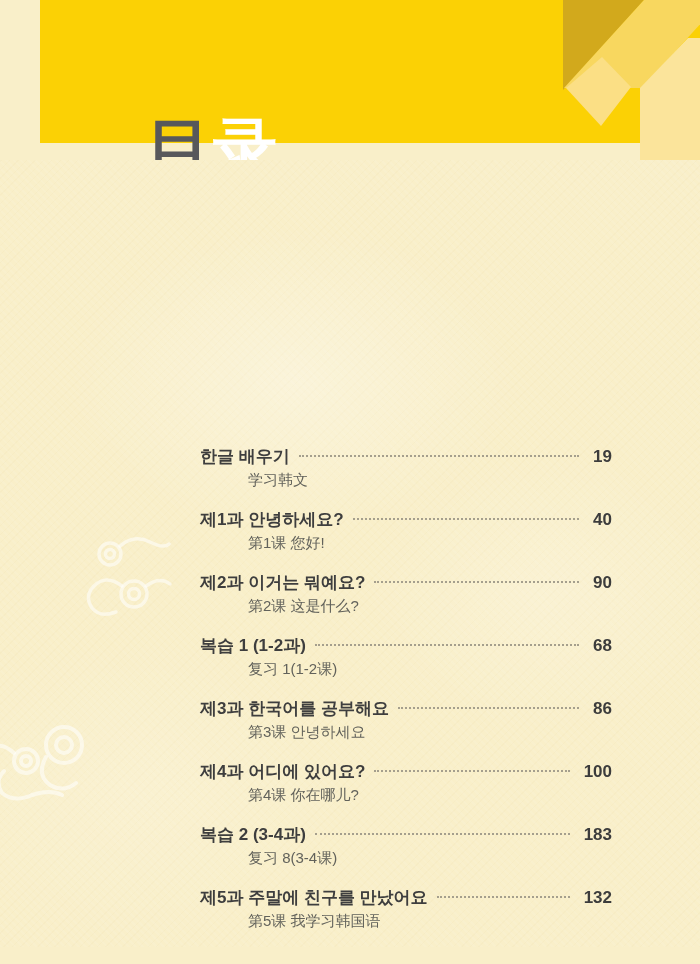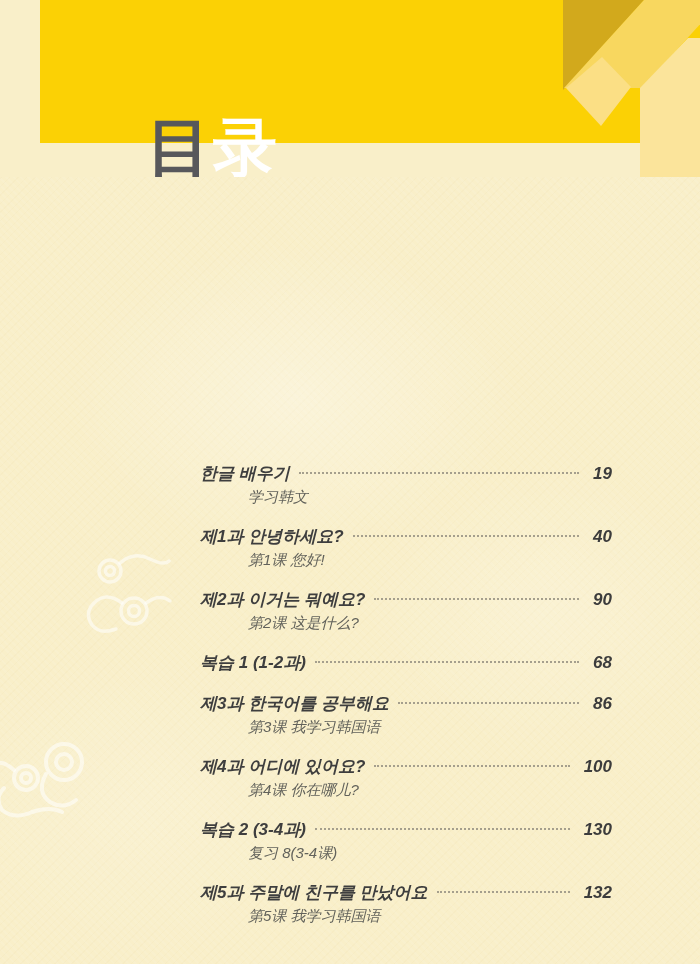--- a/index.html
+++ b/index.html
@@ -17,29 +17,28 @@
   .ribbons{position:absolute;left:0;top:0;width:700px;height:177px;display:block;}
   .page-title{
     position:absolute;left:107px;top:116px;
     font-size:64px;font-weight:700;letter-spacing:2px;line-height:1;
     white-space:nowrap;
   }
   .page-title .char-gray{color:#58585b;}
   .page-title .char-white{color:#ffffff;}
   
   .content{
-    position:absolute;left:0;top:177px;width:700px;height:787px;
+    position:absolute;left:0;top:160px;width:700px;height:787px;
     background-color:#f9efc9;
     background-image:
       radial-gradient(ellipse 320px 220px at 42% 28%, rgba(255,255,255,0.30), transparent 70%),
       radial-gradient(ellipse 260px 200px at 78% 55%, rgba(255,255,255,0.18), transparent 70%),
       radial-gradient(ellipse 300px 220px at 20% 80%, rgba(255,255,255,0.14), transparent 70%),
       repeating-linear-gradient(45deg, rgba(255,255,255,0.07) 0 2px, transparent 2px 5px),
       repeating-linear-gradient(-45deg, rgba(214,189,122,0.06) 0 1px, transparent 1px 6px);
-    font-style: italic;
   }
   .cloud{position:absolute;pointer-events:none;}
   .cloud-a{left:72px;top:372px;}
   .cloud-b{left:-8px;top:545px;}
   
   .toc{
     position:absolute;left:200px;top:285px;width:412px;
   }
   .entry{margin-bottom:17px;}
   .entry .row{
@@ -128,42 +127,43 @@
         <span class="num">90</span>
       </div>
       <div class="sub">第2课  这是什么?</div>
     </div>
       <div class="entry">
       <div class="row">
         <span class="title">복습 1 (1-2과)</span>
         <span class="leader"></span>
         <span class="num">68</span>
       </div>
+      <div class="sub">复习 1(1-2课)</div>
     </div>
       <div class="entry">
       <div class="row">
         <span class="title">제3과  한국어를 공부해요</span>
         <span class="leader"></span>
         <span class="num">86</span>
       </div>
-      <div class="sub">第3课  我学习韩国语</div>
+      <div class="sub">第3课  안녕하세요</div>
     </div>
       <div class="entry">
       <div class="row">
         <span class="title">제4과  어디에 있어요?</span>
         <span class="leader"></span>
         <span class="num">100</span>
       </div>
       <div class="sub">第4课  你在哪儿?</div>
     </div>
       <div class="entry">
       <div class="row">
         <span class="title">복습 2 (3-4과)</span>
         <span class="leader"></span>
-        <span class="num">130</span>
+        <span class="num">183</span>
       </div>
       <div class="sub">复习 8(3-4课)</div>
     </div>
       <div class="entry">
       <div class="row">
         <span class="title">제5과  주말에 친구를 만났어요</span>
         <span class="leader"></span>
         <span class="num">132</span>
       </div>
       <div class="sub">第5课  我学习韩国语</div>

